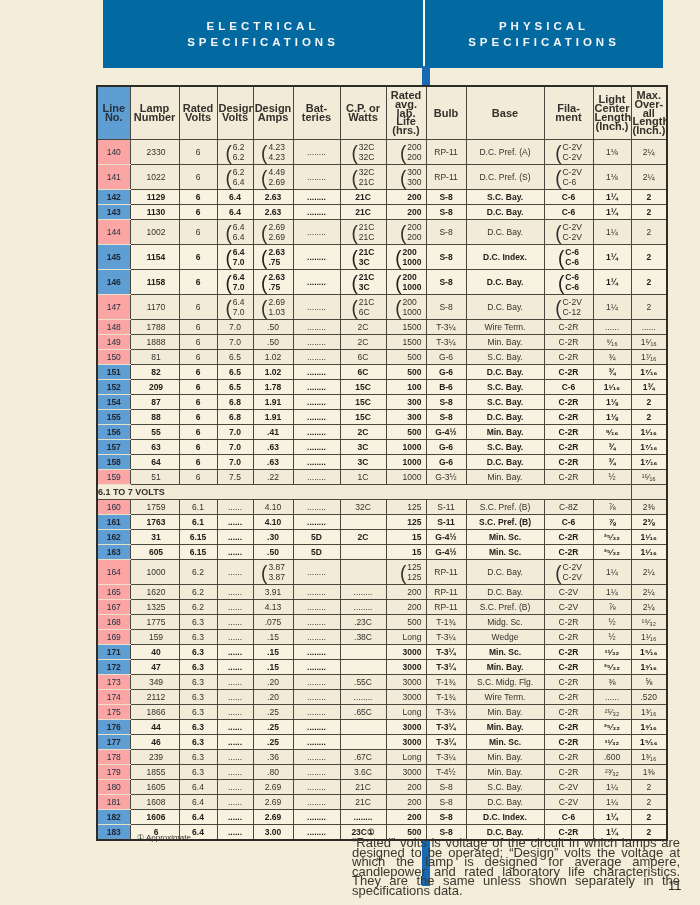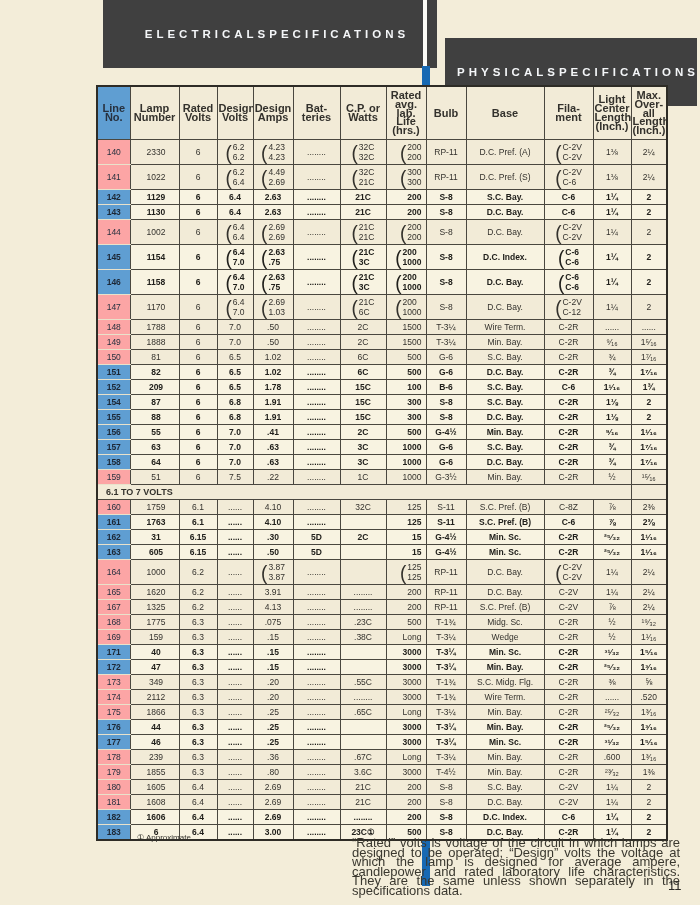--- a/index.html
+++ b/index.html
@@ -1,24 +1,24 @@
 <!DOCTYPE html>
 <html><head>
 <meta charset="utf-8">
 <style>
   html,body{margin:0;padding:0;}
   body{width:700px;height:905px;background:#e8e2cf;font-family:"Liberation Sans",sans-serif;}
   #page{position:relative;width:700px;height:905px;background:#f3edd9;overflow:hidden;}
 
   
-  .banner{position:absolute;top:0;height:68px;background:#404040;color:#f4f6f8;
-          display:flex;flex-direction:row;align-items:center;justify-content:center;padding-left:14px;}
+  .banner{position:absolute;top:0;height:68px;background:#0369a1;color:#f4f6f8;
+          display:flex;flex-direction:column;align-items:center;justify-content:center;}
   .banner .bl{font-size:11.5px;font-weight:700;letter-spacing:4px;line-height:16px;white-space:nowrap;}
   #banner-electrical{left:103px;width:320px;}
-  #banner-physical{left:445px;width:238px;margin-top:38px;}
+  #banner-physical{left:425px;width:238px;}
   #banner-gap{position:absolute;top:0;left:423px;width:4px;height:68px;background:#fbfbf6;}
   #corner-notch{position:absolute;top:0;left:112px;width:46px;height:8px;background:#17191c;
                 clip-path:polygon(0 0,100% 0,86% 100%,6% 100%);}
 
   
   #divider-stripe{position:absolute;left:422px;top:66px;width:8px;height:766px;background:#1769b3;}
 
   
   #spec-table{position:absolute;left:96px;top:85px;width:570px;border-collapse:collapse;
               table-layout:fixed;border:2px solid #2e2c26;}
@@ -27,21 +27,21 @@
         background:#f2ebd7;height:14px;vertical-align:middle;font-weight:400;}
   #spec-table th{font-size:11px;line-height:8.8px;height:48px;padding:2px 1px;white-space:normal;font-weight:bold;}
   #spec-table th.c0{background:#5f9ed2;color:#27313f;}
   #spec-table td.c0{background:#fca5a5;color:#27313f;
         border-top:1px solid #e9e2cb;border-bottom:1px solid #e9e2cb;}
   #spec-table td.c1{text-align:center;padding-left:5px;}
   #spec-table td.c7{text-align:right;padding-right:4px;}
   #spec-table tr.tall td{height:24px;}
   #spec-table tr.bold td{font-weight:700;background:#f8f3e1;color:#21201c;}
   #spec-table tr.bold td.c0{background:#5f9ed2;color:#1d2836;}
-  #spec-table tr.band td{text-align:left;font-weight:700;font-size:9px;padding-left:8px;
+  #spec-table tr.band td{text-align:left;font-weight:700;font-size:9px;padding-left:0;
         background:#f2ebd7;height:14px;}
   .pairwrap{display:flex;align-items:center;justify-content:center;gap:1px;}
   td.c7 .pairwrap{justify-content:flex-end;}
   .brace{font-size:19px;font-weight:300;line-height:19px;transform:scaleY(1.08);}
   .pair{display:flex;flex-direction:column;text-align:left;}
   .pair span{line-height:10.2px;}
 
   
   #footnote-approximate{position:absolute;left:98px;top:833px;font-size:8px;color:#33312c;padding-left:39px;}
   #footnote-rated{position:absolute;left:352px;top:838px;width:328px;font-size:13px;

